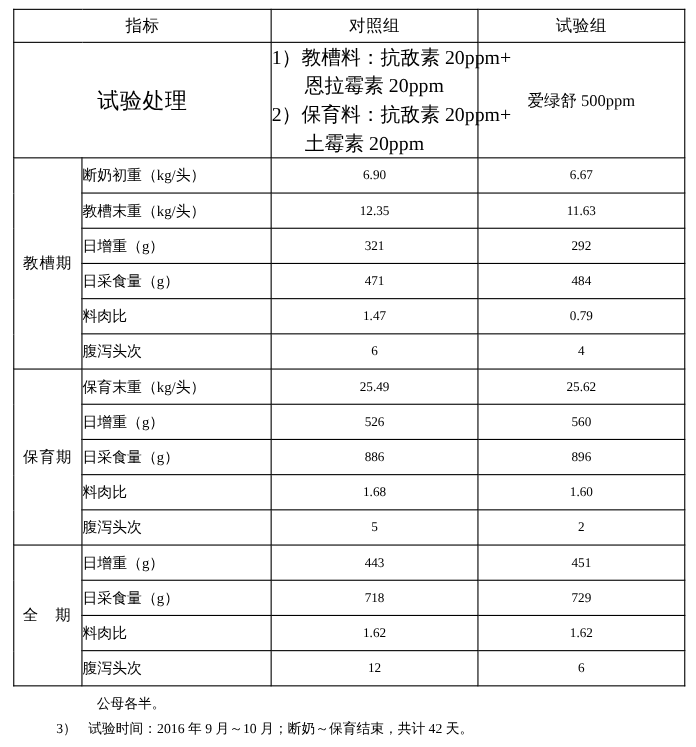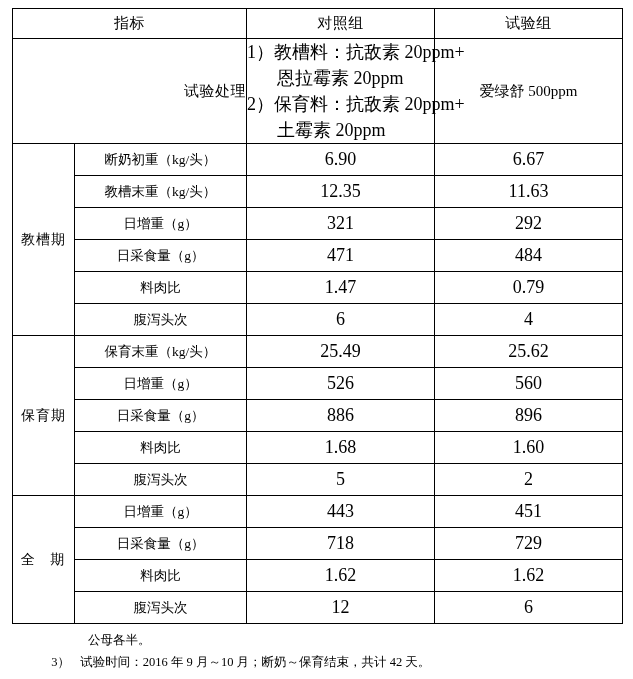--- a/index.html
+++ b/index.html
@@ -39,23 +39,23 @@
   col.c-test  { width: 188px; }
 
   .hdr {
     text-align: center;
     font-weight: bold;
     font-size: 15px;
     height: 29px;
     letter-spacing: 0.5px;
   }
   .treat-label {
-    text-align: right;
-    font-weight: bold;
-    font-size: 15px;
+    text-align: center;
+    font-weight: bold;
+    font-size: 20px;
     letter-spacing: 0.5px;
   }
   .treat-cell {
     font-size: 18px;
     padding: 6px 4px 6px 6px;
     line-height: 1.45;
     text-align: left;
   }
   .treat-cell .ln {
     white-space: nowrap;
@@ -72,28 +72,28 @@
     text-align: center;
     font-weight: bold;
     font-size: 14px;
     letter-spacing: 1px;
   }
   .grp.spaced {
     letter-spacing: 6px;
     padding-left: 4px;
   }
   .item {
-    text-align: center;
+    text-align: left;
     font-size: 13.5px;
     padding: 0 0 0 10px;
     height: 31px;
   }
   .val {
     text-align: center;
-    font-size: 18px;
+    font-size: 12px;
     height: 31px;
   }
   .notes {
     margin-top: 6px;
     font-size: 12.5px;
     line-height: 1.75;
     padding-left: 6px;
   }
   .notes .row {
     display: block;

